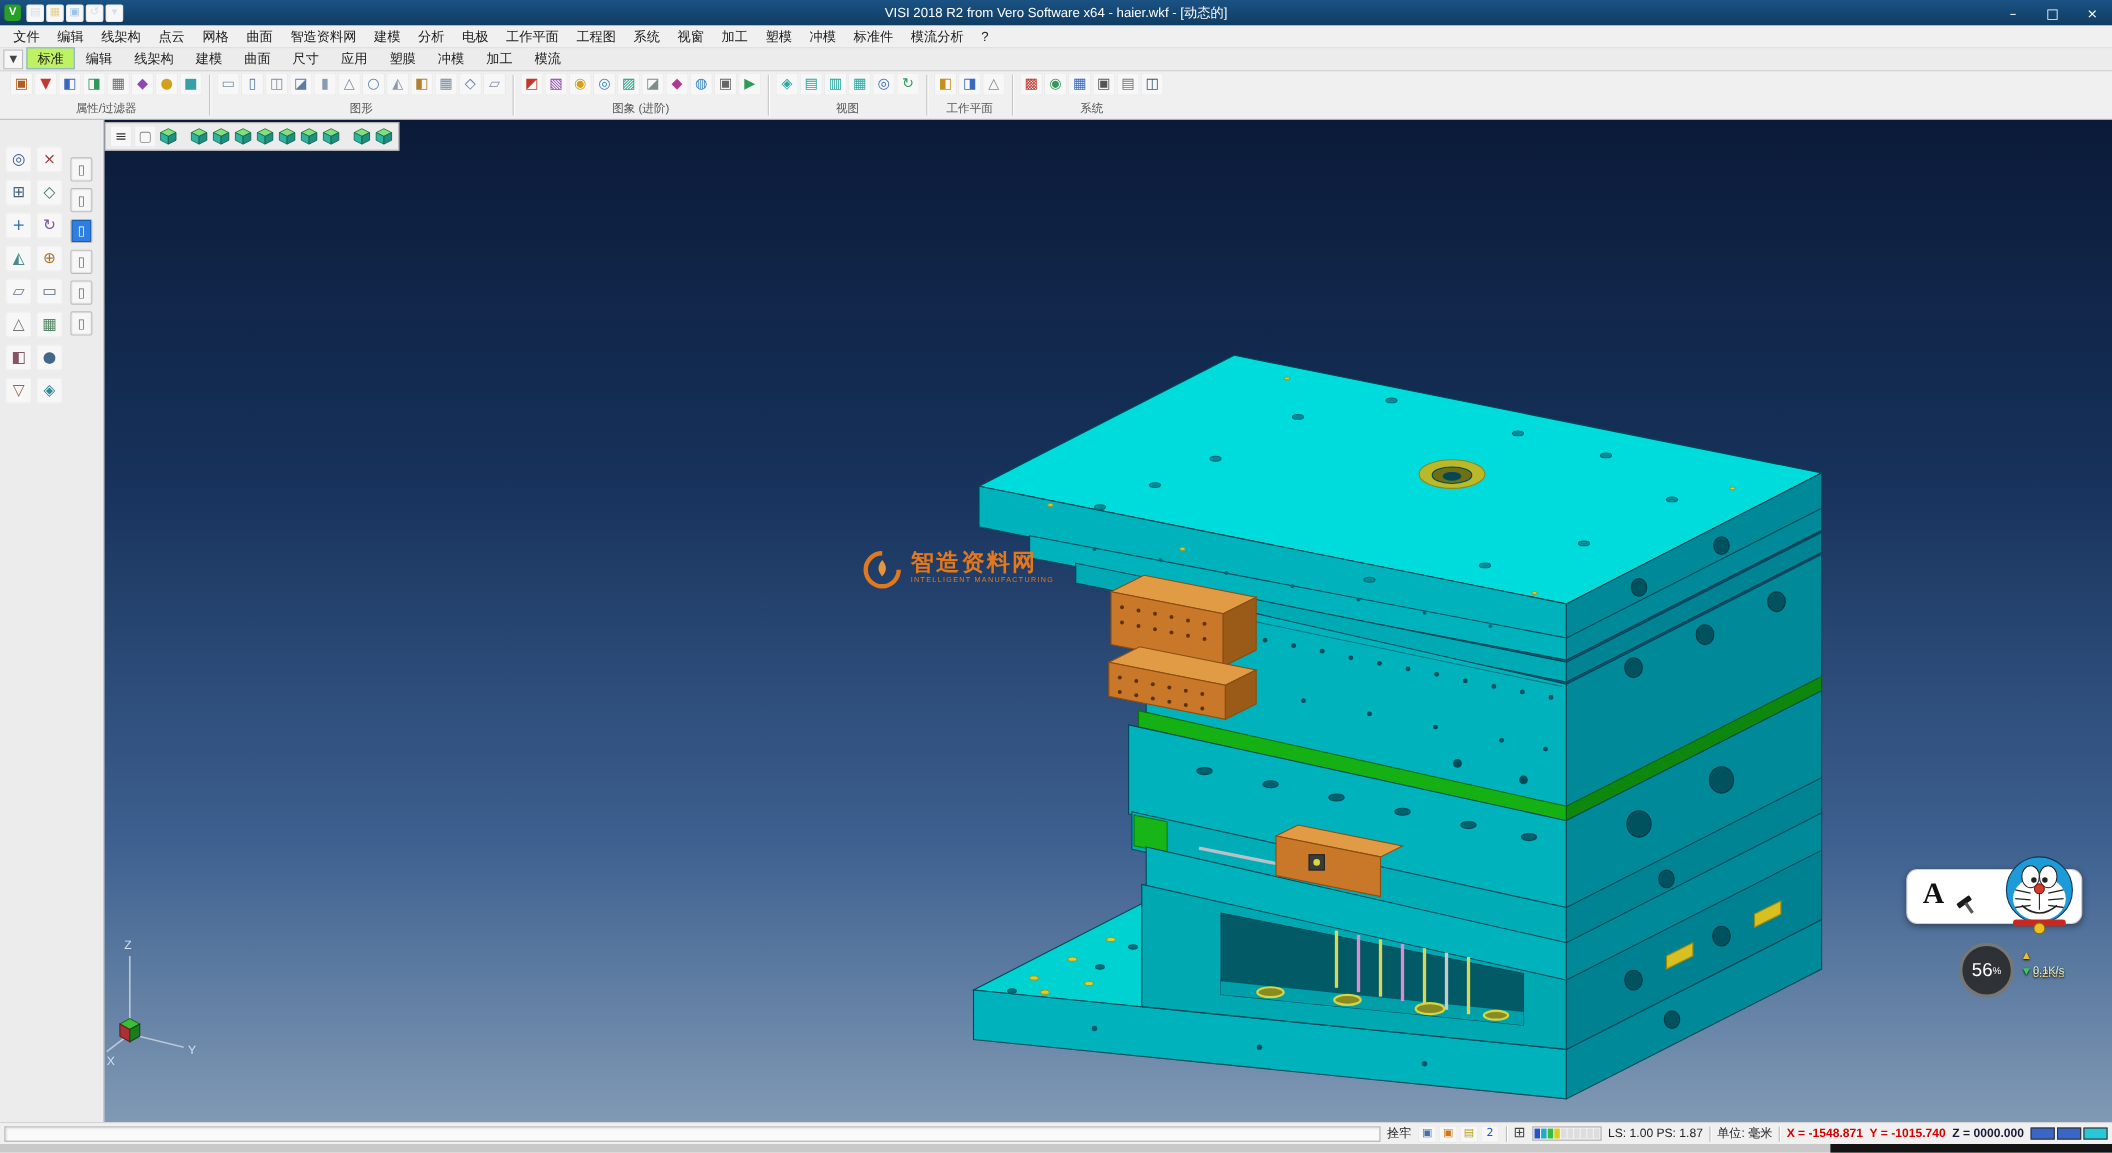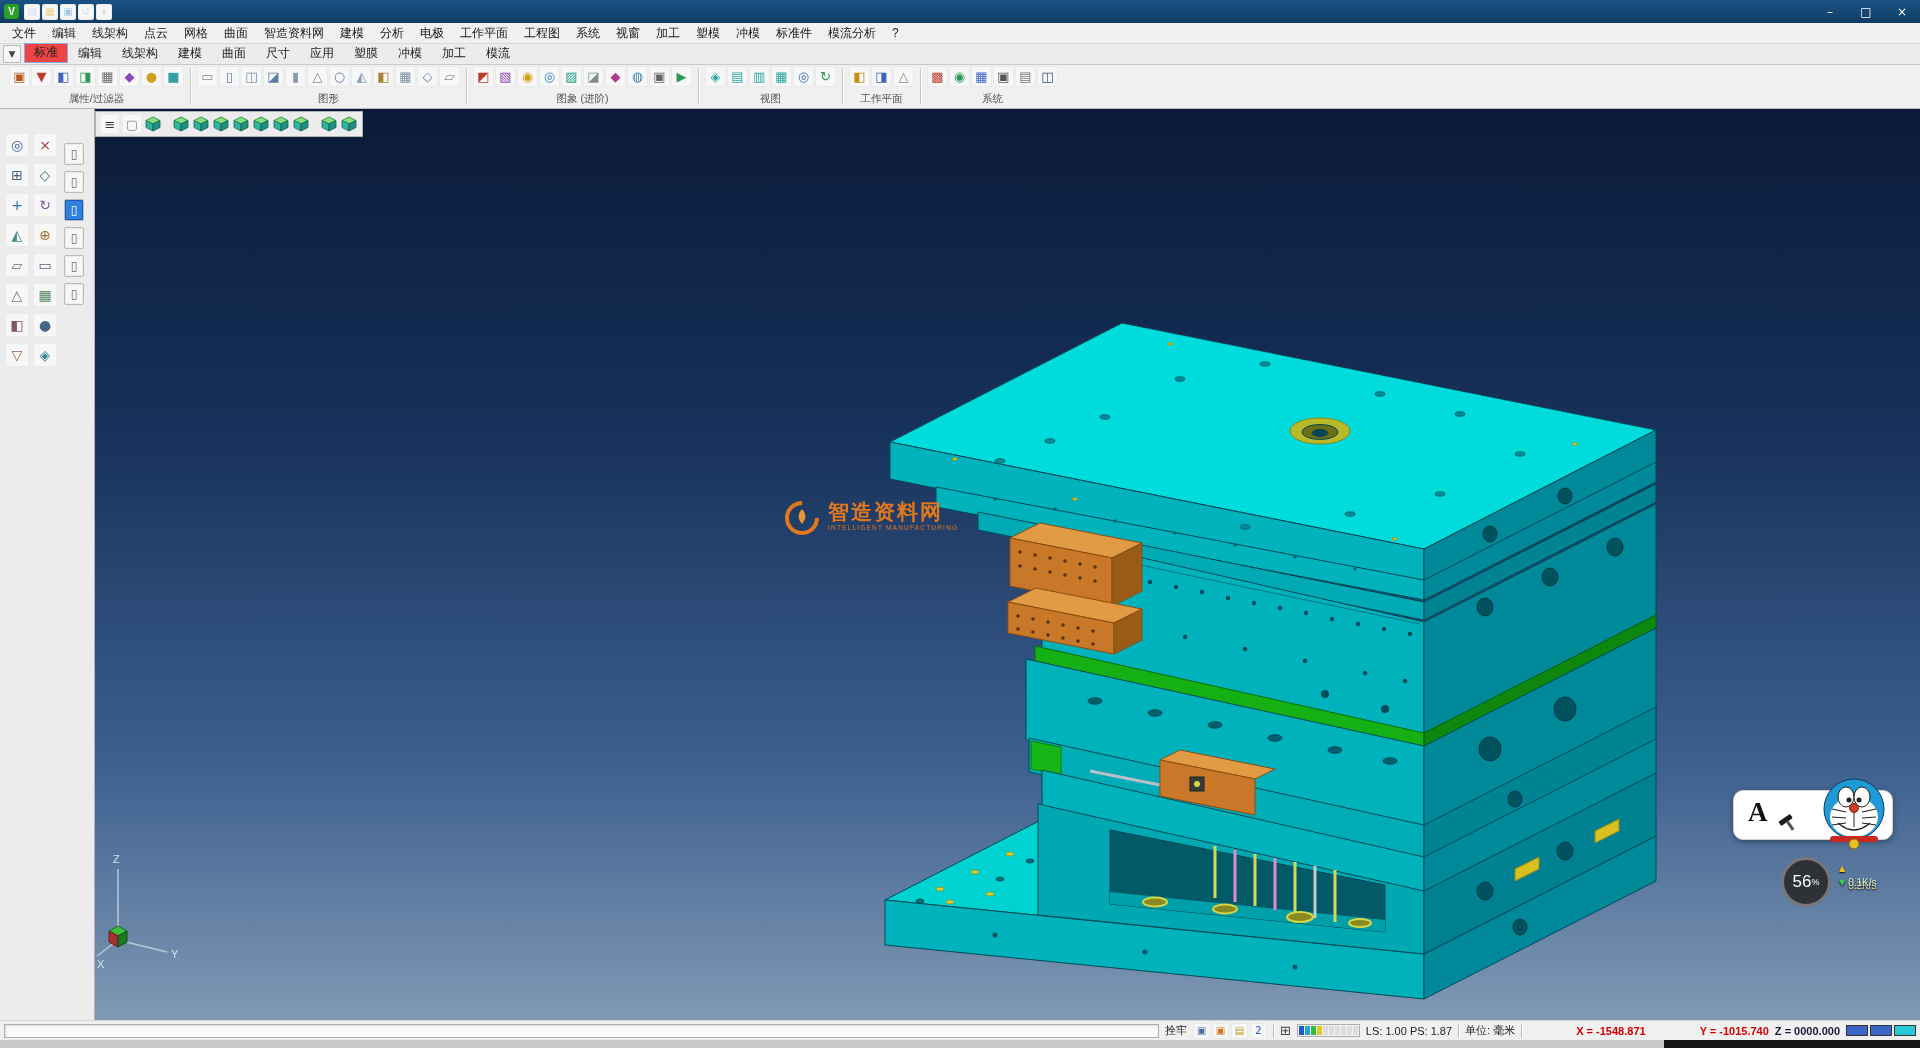--- a/index.html
+++ b/index.html
@@ -16,21 +16,21 @@
   .win-btn { width:36px; height:23px; display:flex; align-items:center; justify-content:center; font-size:12px; color:#fff; font-family:"DejaVu Sans",sans-serif; }
 
   
   .menubar { height:21px; background:#f0f0f0; border-bottom:1px solid #d9d9d9; display:flex; align-items:center; padding-left:4px; flex:0 0 auto; }
   .menu-item { font-size:12px; color:#1a1a1a; padding:0 8px; line-height:20px;text-align:center; }
 
   
   .tabrow { height:21px; background:#ececec; border-bottom:1px solid #c9c9c9; display:flex; align-items:flex-end; padding-left:2px; flex:0 0 auto; }
   .tab-drop { width:18px; height:18px; font-size:9px; color:#444; display:flex; align-items:center; justify-content:center; border:1px solid #bbb; background:#f6f6f6; margin:0 3px 1px 1px; font-family:"DejaVu Sans",sans-serif; }
   .tab { font-size:12px; color:#222; padding:0 9px; line-height:18px; border:1px solid transparent; margin-bottom:1px; }
-  .tab.sel { background:#ef4444; border-color:#86aede;font-family:Liberation Mono, monospace; }
+  .tab.sel { background:#bef264; border-color:#86aede; }
 
   
   .ribbon { height:44px; background:#f0f0f0; border-bottom:1px solid #b9b9b9; display:flex; align-items:stretch; padding-left:4px; flex:0 0 auto; }
   .rgroup { display:flex; flex-direction:column; padding:1px 5px 0 5px; }
   .ricons { display:flex; gap:1px; }
   .rlabel { font-size:10.5px; color:#555; text-align:center; margin-top:auto; padding-bottom:2px; }
   .rsep { width:1px; background:#c6c6c6; margin:3px 1px; box-shadow:1px 0 0 #ffffff; }
   .tbi { width:21px; height:21px; display:inline-flex; align-items:center; justify-content:center; font-size:13px; border-radius:2px; font-family:"DejaVu Sans",sans-serif; box-shadow:inset 0 0 0 1px rgba(0,0,0,0.05); background:#f7f7f7; }
   .tbi.sel { background:#2f7fe0; box-shadow:inset 0 0 0 1px #1a5cad; }
 
@@ -77,41 +77,42 @@
   .sunken { flex:1 1 auto; height:14px; background:#fafafa; border:1px solid #adadad; box-shadow:inset 1px 1px 2px rgba(0,0,0,.12); }
   .ssep { width:1px; height:14px; background:#bdbdbd; box-shadow:1px 0 0 #fff; }
   .mag { width:10px; height:10px; border:1.5px solid #444; border-radius:50%; position:relative; flex:0 0 auto; }
   .mag::after { content:""; position:absolute; width:5px; height:1.5px; background:#444; transform:rotate(45deg); right:-4px; bottom:-1px; }
   .swatch { width:22px; height:11px; border:1px solid #333; display:inline-block; }
   .swatches { display:flex; gap:2px; }
   .gauge { display:flex; gap:1px; border:1px solid #adadad; background:#f2f2f2; padding:1px; height:13px; }
   .seg { width:5px; height:9px; display:inline-block; }
   .s-icons { display:flex; gap:2px; }
   .s-icons .tbi { width:17px; height:16px; font-size:10px; }
-  .coord-red { color:#d40000; font-weight:bold;margin-left:48px; }
+  .coord-red { color:#d40000; font-weight:bold; }
   .coord-z { color:#1a1a3a; font-weight:bold; }
   .layer { font-weight:bold; }
   .gridg { font-family:"DejaVu Sans",sans-serif; color:#444; font-size:13px; }
   .bstrip { height:8px; background:#c9c9c9; position:relative; flex:0 0 auto; }
   .bstrip .dark { position:absolute; right:0; top:0; width:256px; height:8px; background:#141414; }
 </style>
 </head>
 <body>
 
 <div id="app">
 
   <div class="titlebar">
     <div class="app-logo">V</div>
     <div class="qa">
         <span class="tbi" style="color: rgb(207, 224, 240);">▤</span>
         <span class="tbi" style="color: rgb(232, 208, 128);">▦</span>
         <span class="tbi" style="color: rgb(159, 196, 232);">▣</span>
         <span class="tbi" style="color: rgb(207, 224, 240);">↺</span>
         <span class="tbi" style="color: rgb(207, 224, 240);">▾</span>
       </div>
+    <div class="title-text">VISI 2018 R2 from Vero Software x64 - haier.wkf - [动态的]</div>
     <div class="win-btns">
       <span class="win-btn">–</span>
       <span class="win-btn">□</span>
       <span class="win-btn">×</span>
     </div>
   </div>
 
   <div class="menubar">
       <span class="menu-item">文件</span>
       <span class="menu-item">编辑</span>

